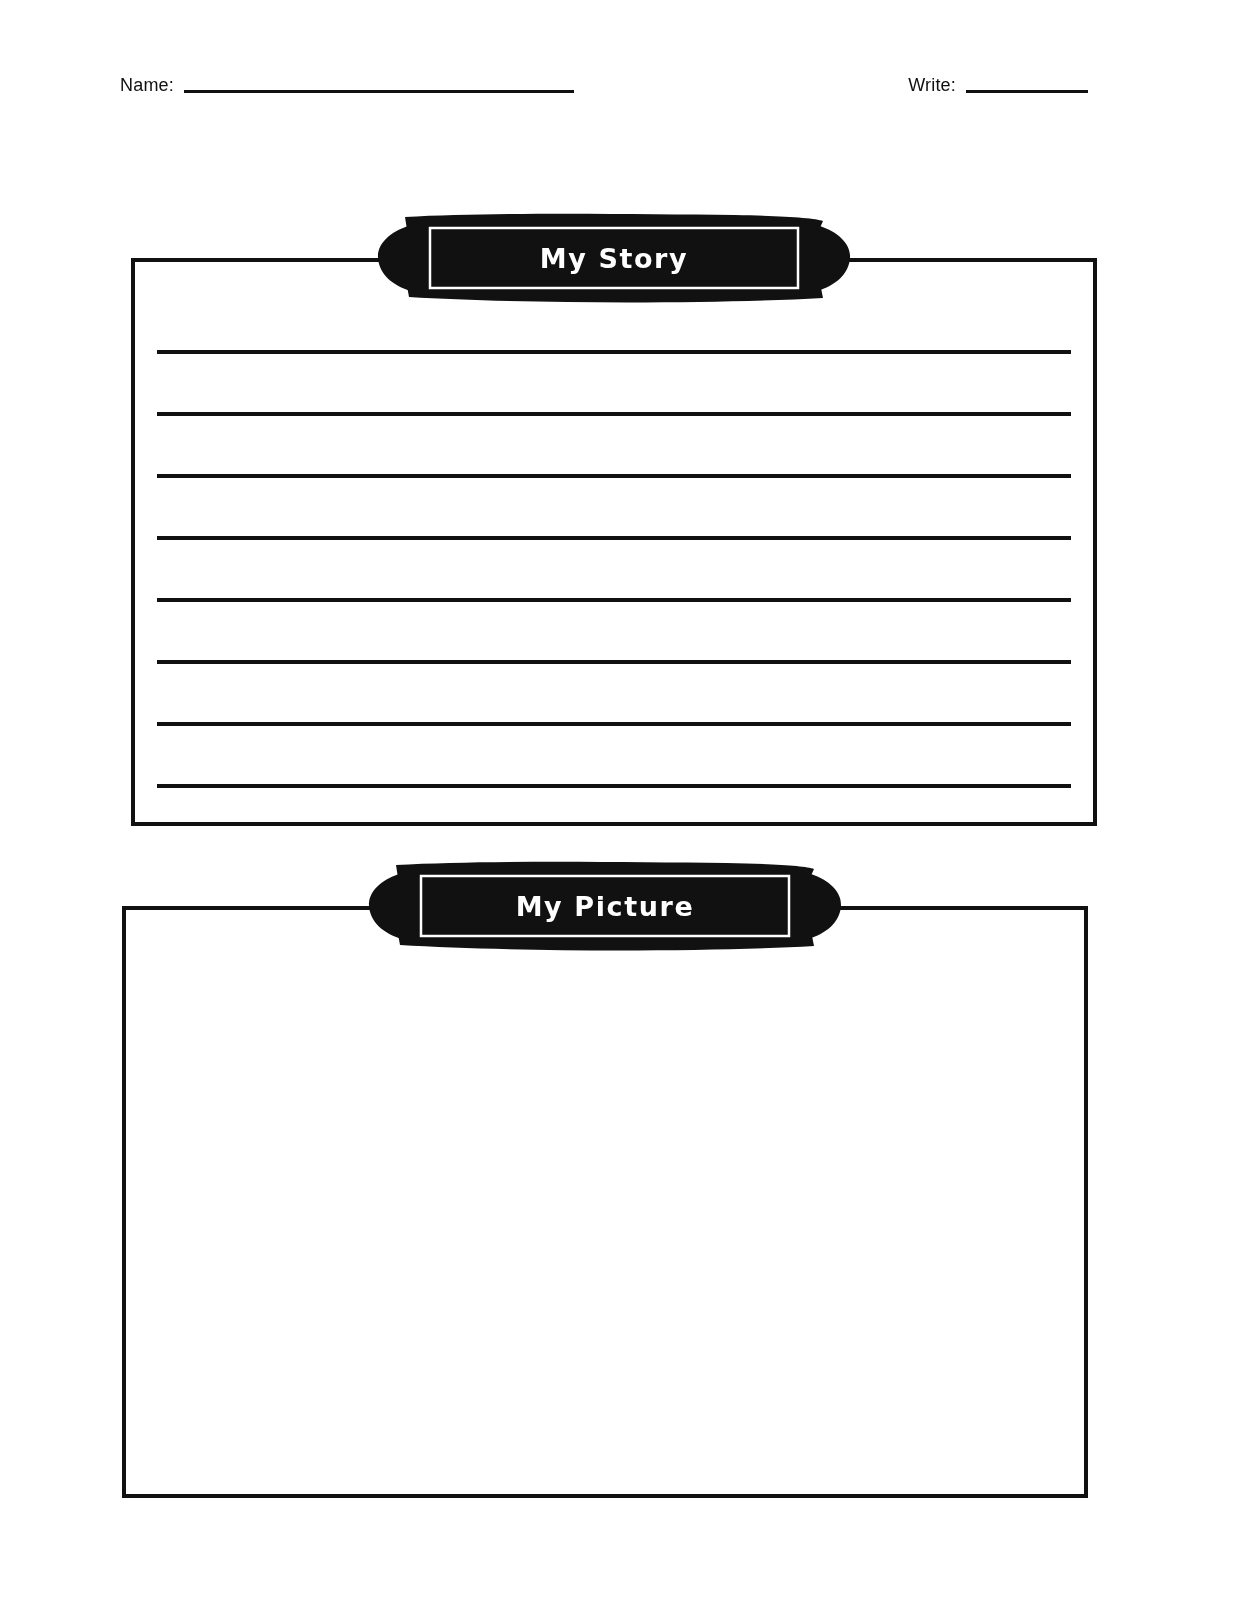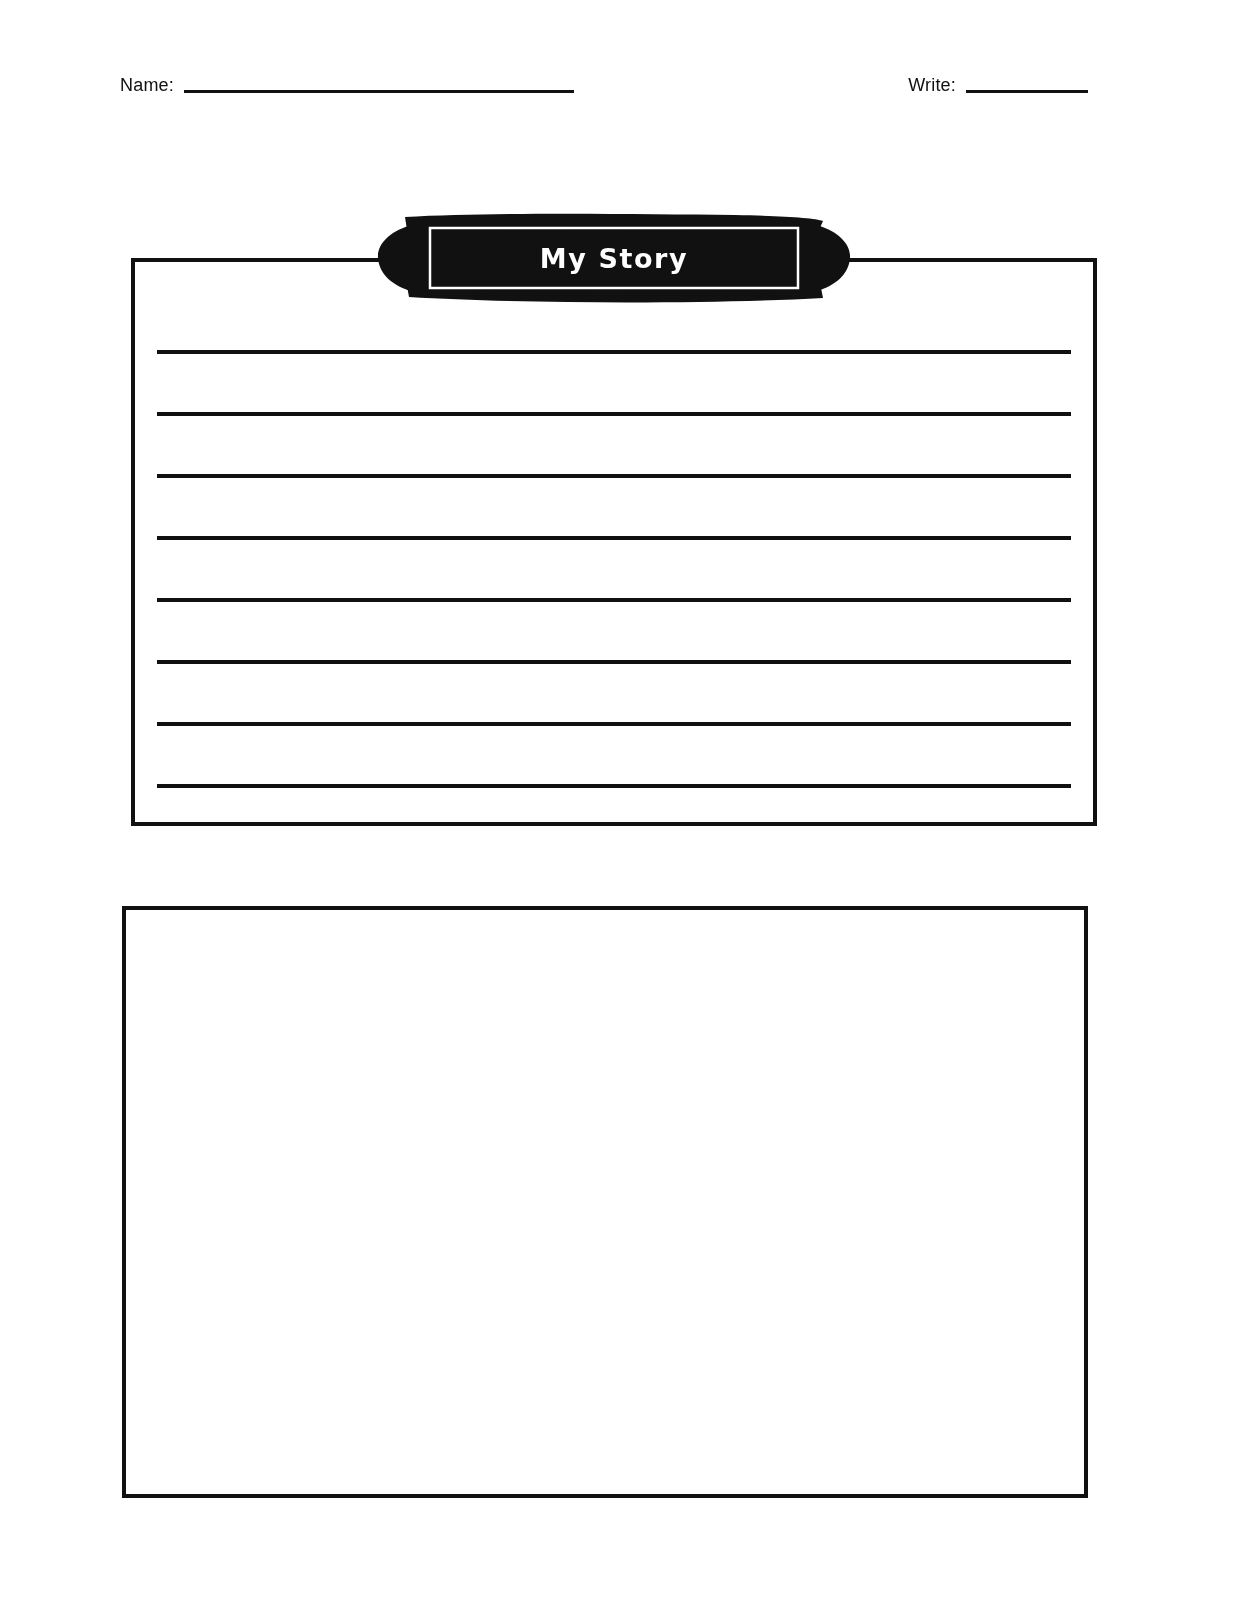--- a/index.html
+++ b/index.html
@@ -186,16 +186,27 @@
       </svg>
       <div class="banner-text">My Story</div>
     </div>
 
   </div>
 
   <div class="section" id="picture-section">
 
     <div class="section-box"></div>
 
+    <div class="banner" id="picture-banner">
+      <svg viewBox="0 0 478 92" xmlns="http://www.w3.org/2000/svg" aria-hidden="true">
+        <path d="M33 14 C15 20 2 32 3 46 C4 62 18 74 36 79 L44 82 L42 70 L40 24 Z" fill="#111111"></path>
+        <path d="M445 14 C463 20 476 32 475 46 C474 62 460 74 442 79 L434 82 L436 70 L438 24 Z" fill="#111111"></path>
+        <path d="M36 9 L210 4 L392 7 L444 9 L446 44 L443 83 L300 87 L140 85 L36 81 L33 46 Z" fill="#111111"></path>
+        <path d="M30 5 C120 0 260 2 360 3 C410 4 440 6 448 9 L444 18 C360 12 200 10 90 14 L32 18 Z" fill="#111111"></path>
+        <path d="M32 74 C130 82 300 84 446 76 L448 86 C340 92 150 92 34 85 Z" fill="#111111"></path>
+        <rect x="55" y="16" width="368" height="60" fill="none" stroke="#ffffff" stroke-width="2.5"></rect>
+      </svg>
+      <div class="banner-text">My Picture</div>
+    </div>
 
   </div>
 
 </div>
 
 </body></html>

